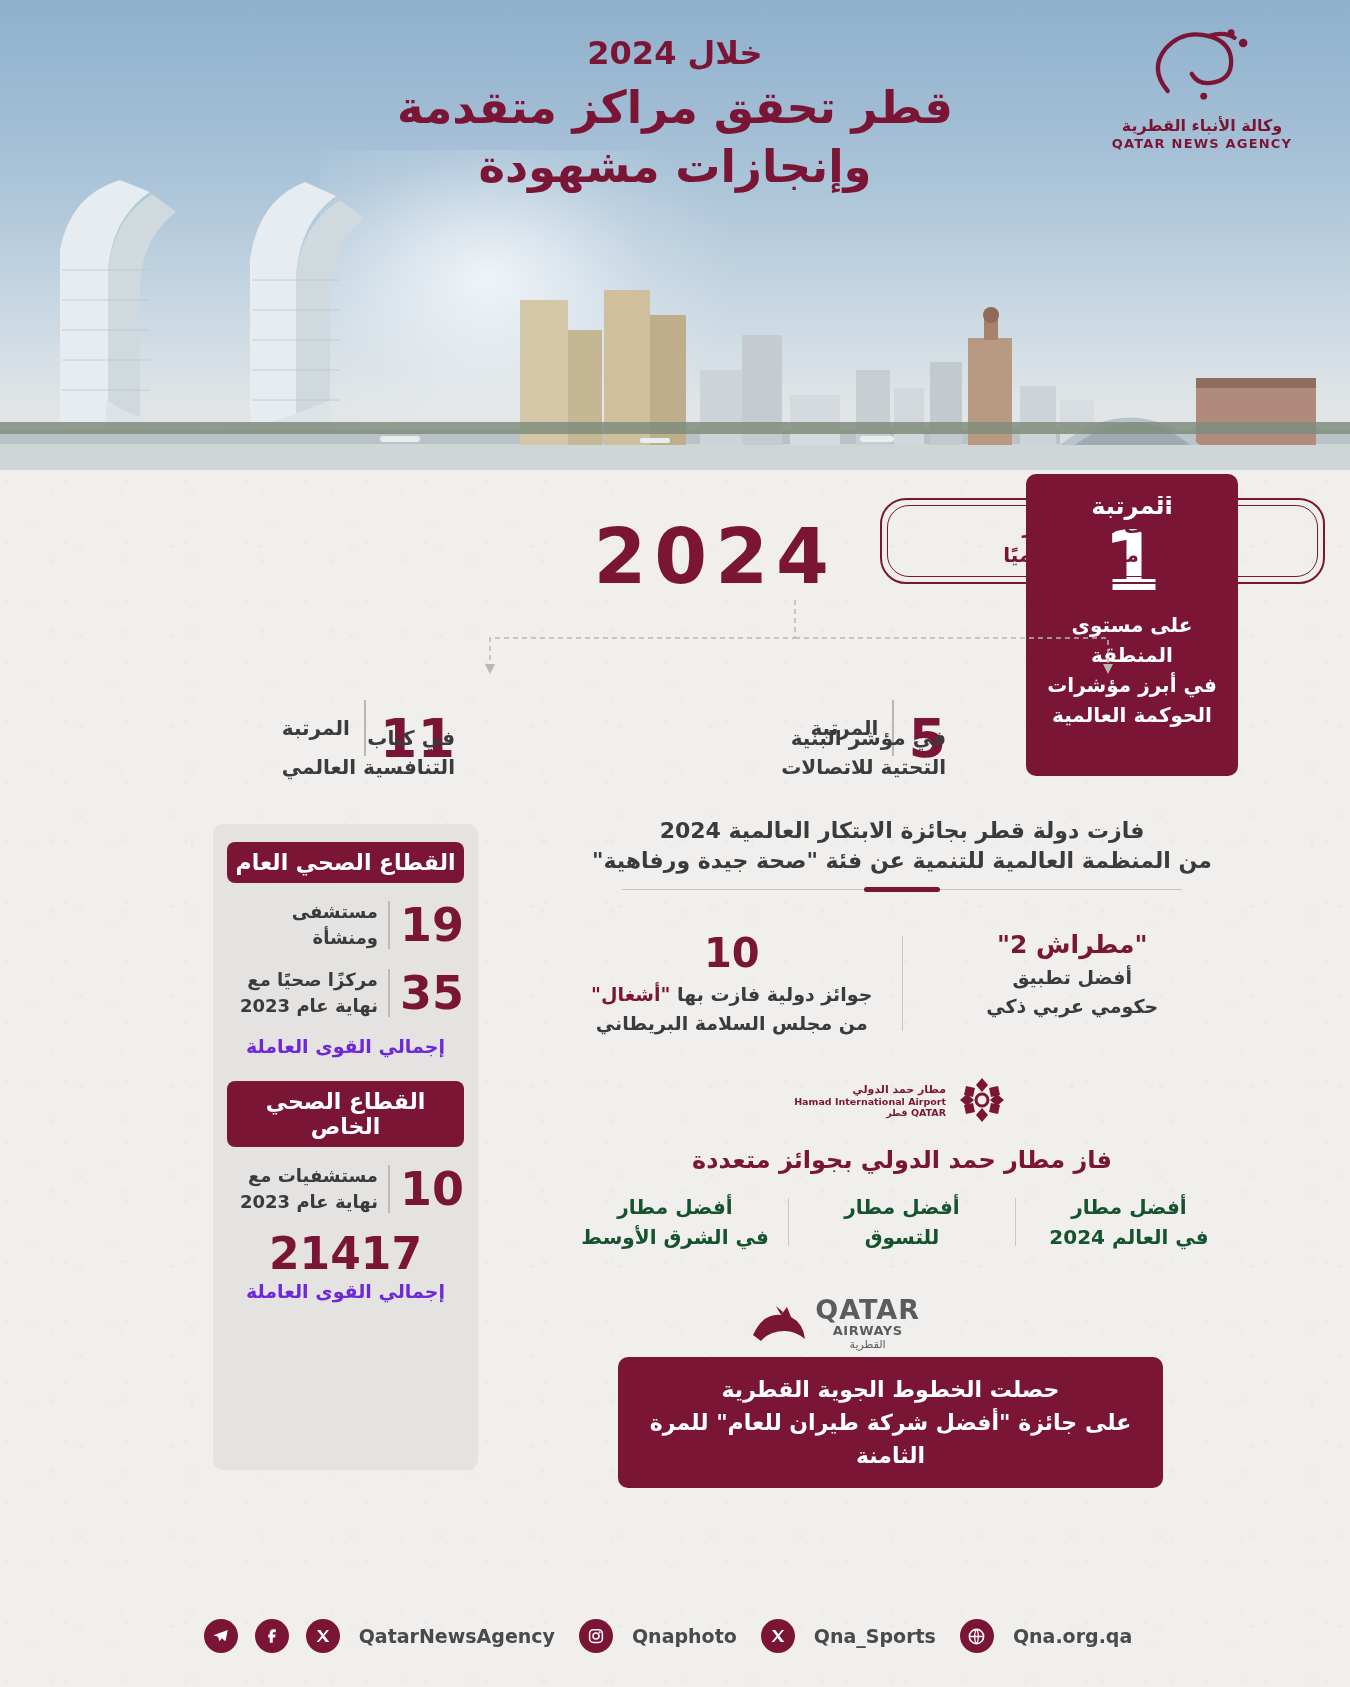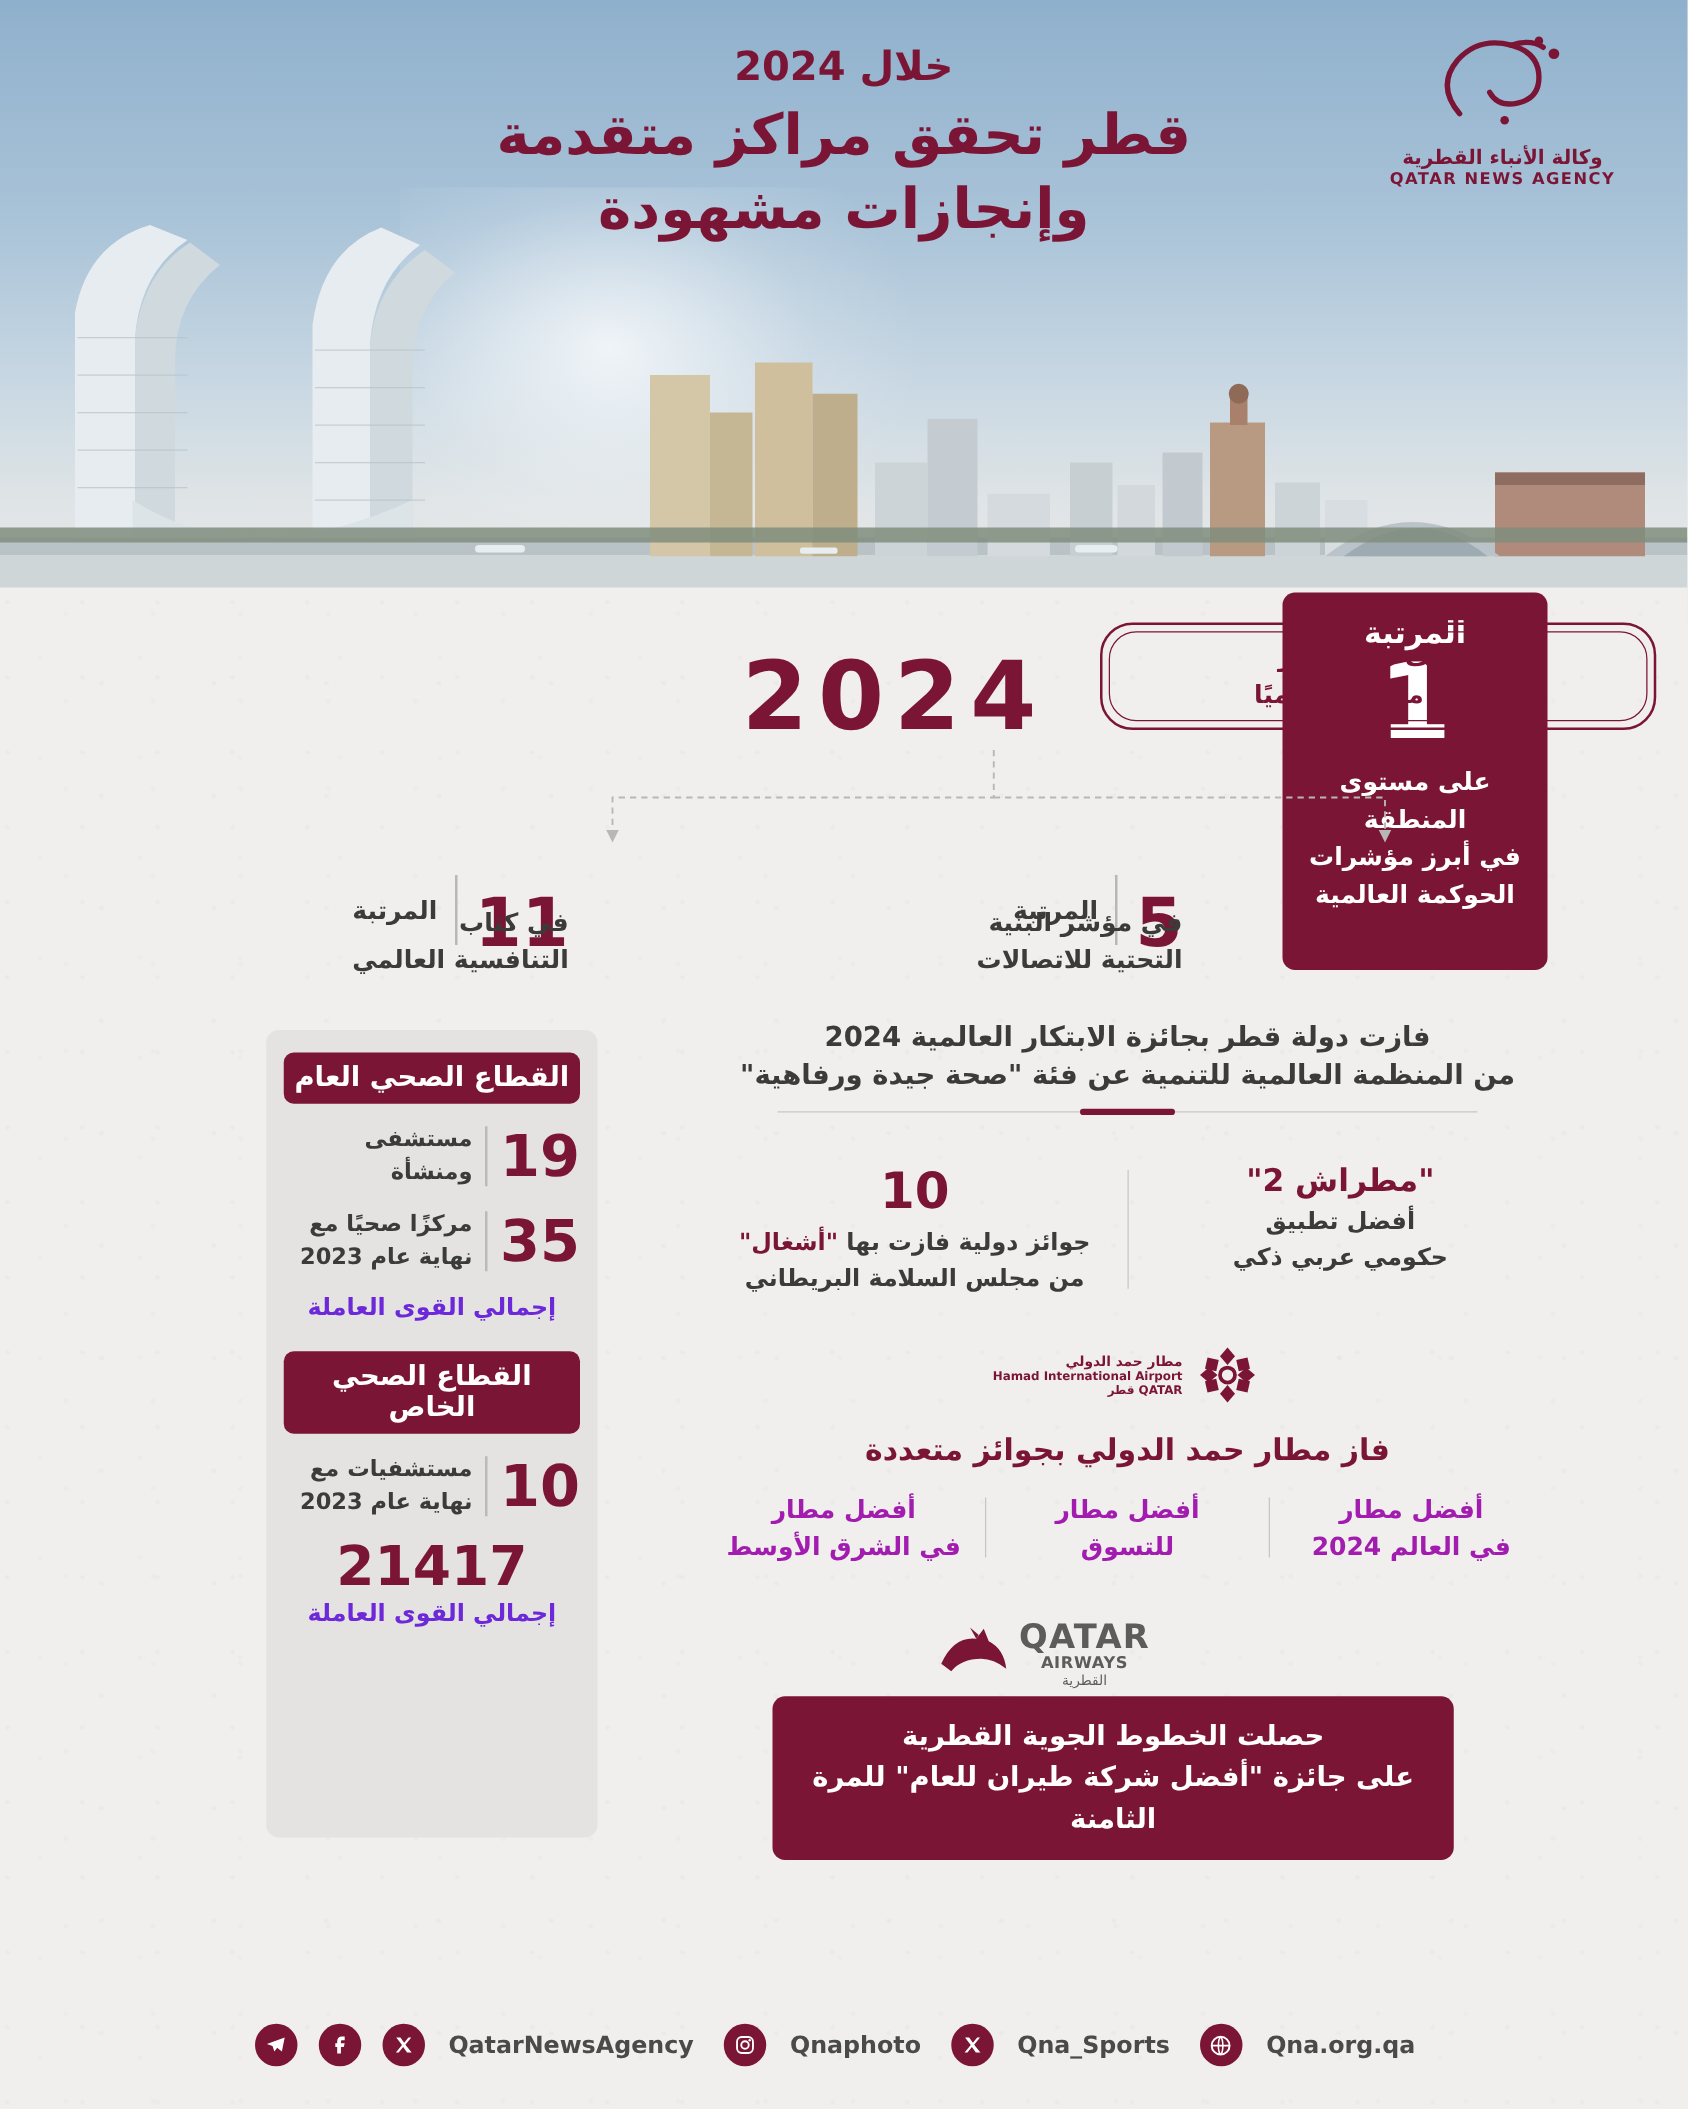--- a/index.html
+++ b/index.html
@@ -122,25 +122,25 @@
 
   
   .hia { position: absolute; top: 1072px; right: 340px; width: 230px; display: flex; align-items: center; gap: 8px; direction: rtl; }
   .hia-txt { color: #7b1536; text-align: right; }
   .hia-ar { font-size: 11px; letter-spacing: 2px; font-weight: bold; }
   .hia-en { font-size: 9.5px; font-weight: bold; }
   .hia-q { font-size: 9.5px; font-weight: bold; }
 
   .hia-title { position: absolute; top: 1146px; right: 108px; width: 680px; text-align: center; font-size: 24px; font-weight: bold; color: #7b1536; }
   .hia-row { position: absolute; top: 1192px; right: 108px; width: 680px; display: flex; direction: rtl; }
-  .hia-col { flex: 1; text-align: center; font-size: 20px; color: #a21caf; font-weight: bold; line-height: 1.5; padding: 0 12px; }
+  .hia-col { flex: 1; text-align: center; font-size: 20px; color: #14532d; font-weight: bold; line-height: 1.5; padding: 0 12px; }
   .hia-sep { width: 1px; background: #c9c6c2; margin: 6px 0; }
 
   
-  .qa-logo { position: absolute; top: 1296px; right: 430px; width: 200px; display: flex; align-items: center; gap: 6px; }
+  .qa-logo { position: absolute; top: 1296px; right: 430px; width: 200px; display: flex; align-items: flex-end; gap: 6px; }
   .qa-text { text-align: center; }
   .qa-1 { font-size: 27px; font-weight: bold; color: #5c5c5c; letter-spacing: 1px; line-height: 1; }
   .qa-2 { font-size: 13px; font-weight: bold; color: #5c5c5c; letter-spacing: 0.5px; }
   .qa-ar { font-size: 11px; color: #5c5c5c; }
 
   .qa-banner {
     position: absolute; top: 1357px; right: 187px; width: 545px;
     background: #7b1536; border-radius: 10px; color: #fff; text-align: center;
     padding: 16px 8px; font-size: 22px; font-weight: bold; line-height: 1.5;
   }

